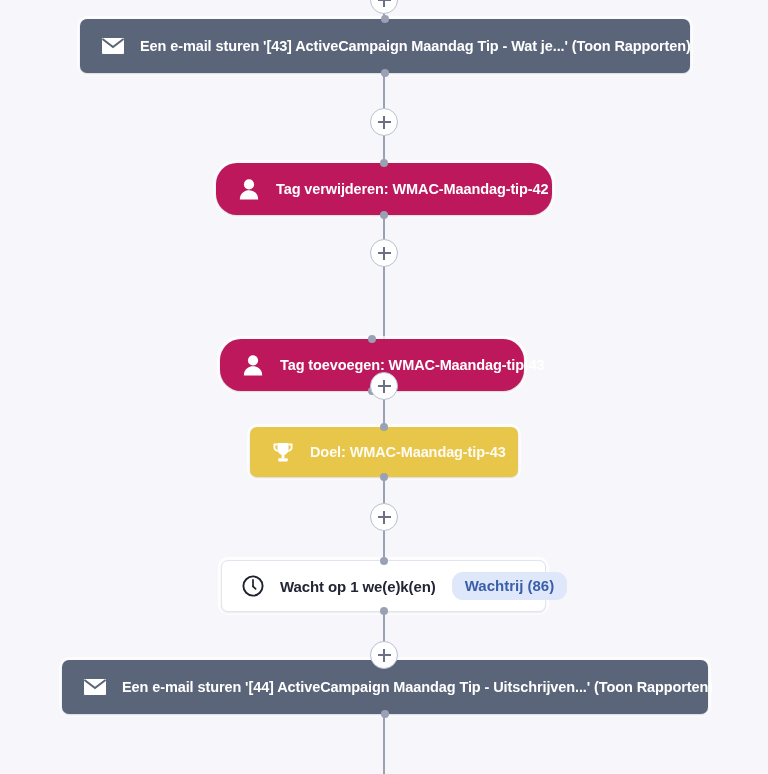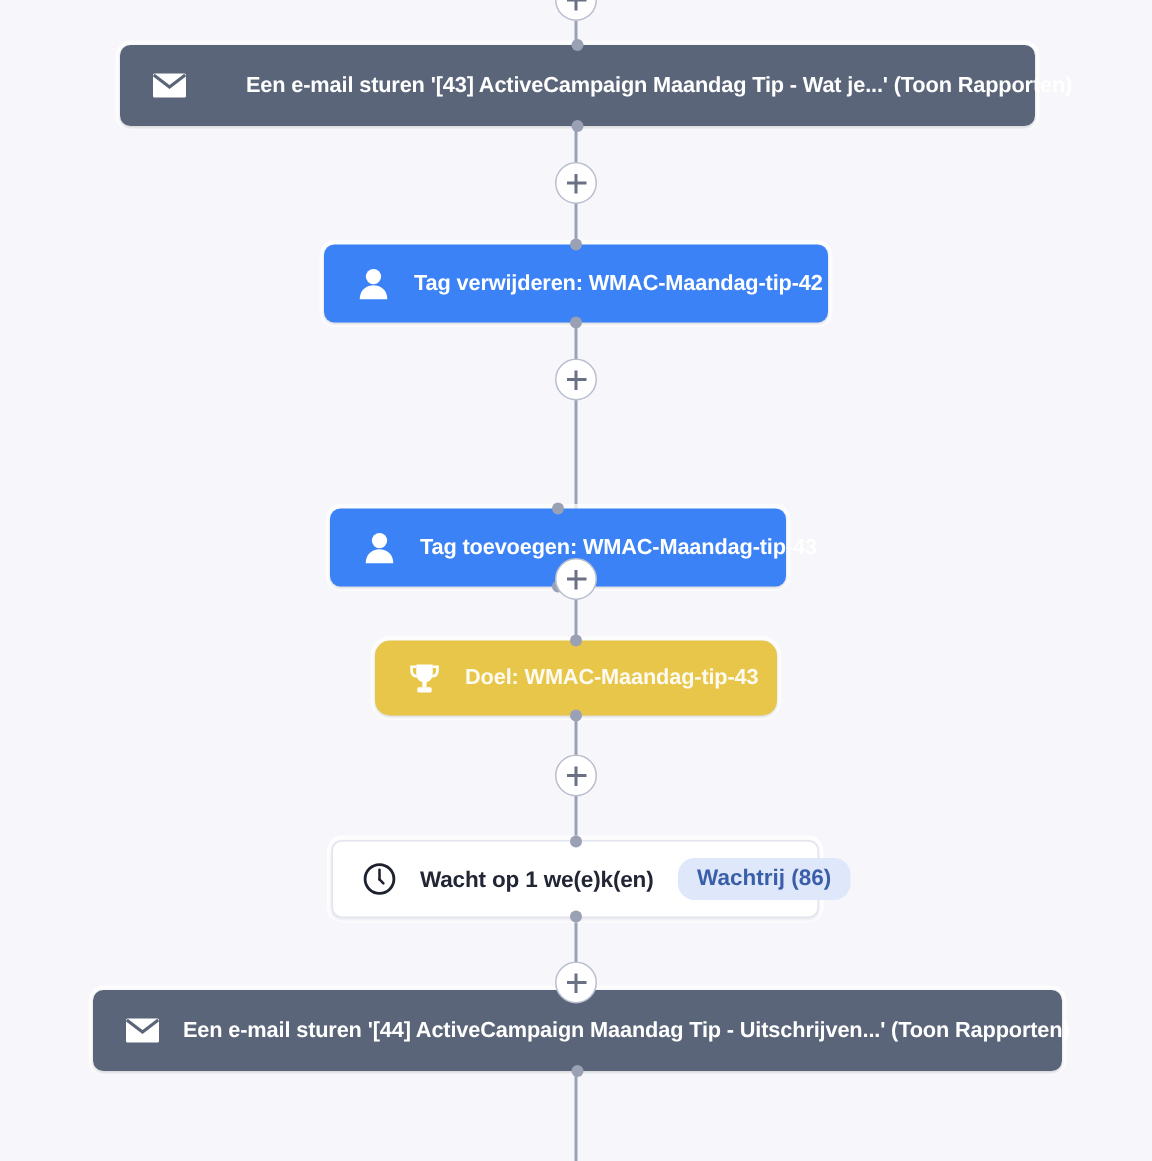--- a/index.html
+++ b/index.html
@@ -64,30 +64,30 @@
 
   
   .node.email {
     background: #5a6579;
     height: 54px;
   }
   .node.email .node-label { color: #ffffff; }
 
   
   .node.tag {
-    background: #3b82f6;
+    background: #be185d;
     height: 52px;
+    border-radius: 21px;
   }
   .node.tag .node-label { color: #ffffff; }
 
   
   .node.goal {
     background: #e8c64a;
     height: 50px;
-    border-radius: 10px;
   }
   .node.goal .node-label { color: #fdfbf1; }
 
   
   .node.wait {
     background: #ffffff;
     height: 52px;
     border: 1px solid #e2e4ee;
     box-shadow: 0 1px 2px rgba(40,46,66,0.10), 0 0 0 3px rgba(255,255,255,0.85);
   }
@@ -158,21 +158,21 @@
 
 <div id="flow-canvas">
 
   <div class="spine"></div>
 
   <div class="plus-btn" style="top:-14px;">
     <span class="bar-h"></span>
     <span class="bar-v"></span>
   </div>
 
-  <div class="node email" style="left:80px; top:30px; width:610px;gap:24px;">
+  <div class="node email" style="left:80px; top:19px; width:610px;">
     <span class="port top"></span>
     <span class="node-icon">
       <svg width="24" height="18" viewBox="0 0 24 18" aria-hidden="true">
         <rect x="0.5" y="0.5" width="23" height="17" rx="1.5" fill="#ffffff" stroke="#5a6579"></rect>
         <path d="M1.5 2 L12 10 L22.5 2" fill="none" stroke="#5a6579" stroke-width="2.1"></path>
       </svg>
     </span>
     <span class="node-label">Een e-mail sturen '[43] ActiveCampaign Maandag Tip - Wat je...' (Toon Rapporten)</span>
     <span class="port bottom"></span>
   </div>

